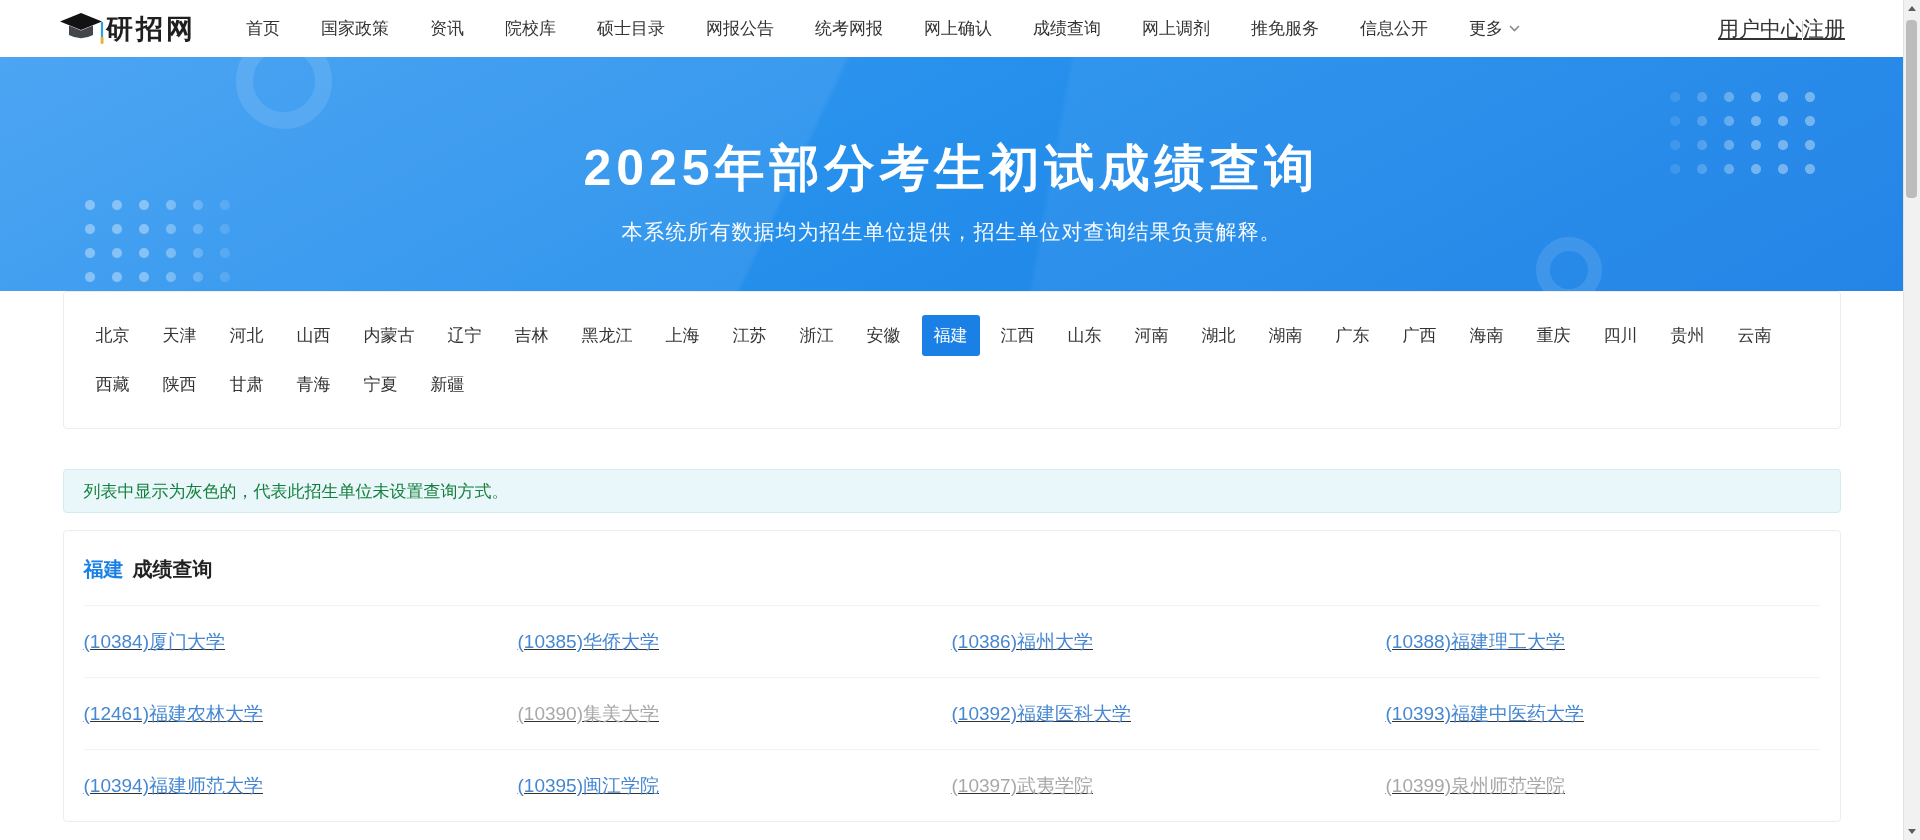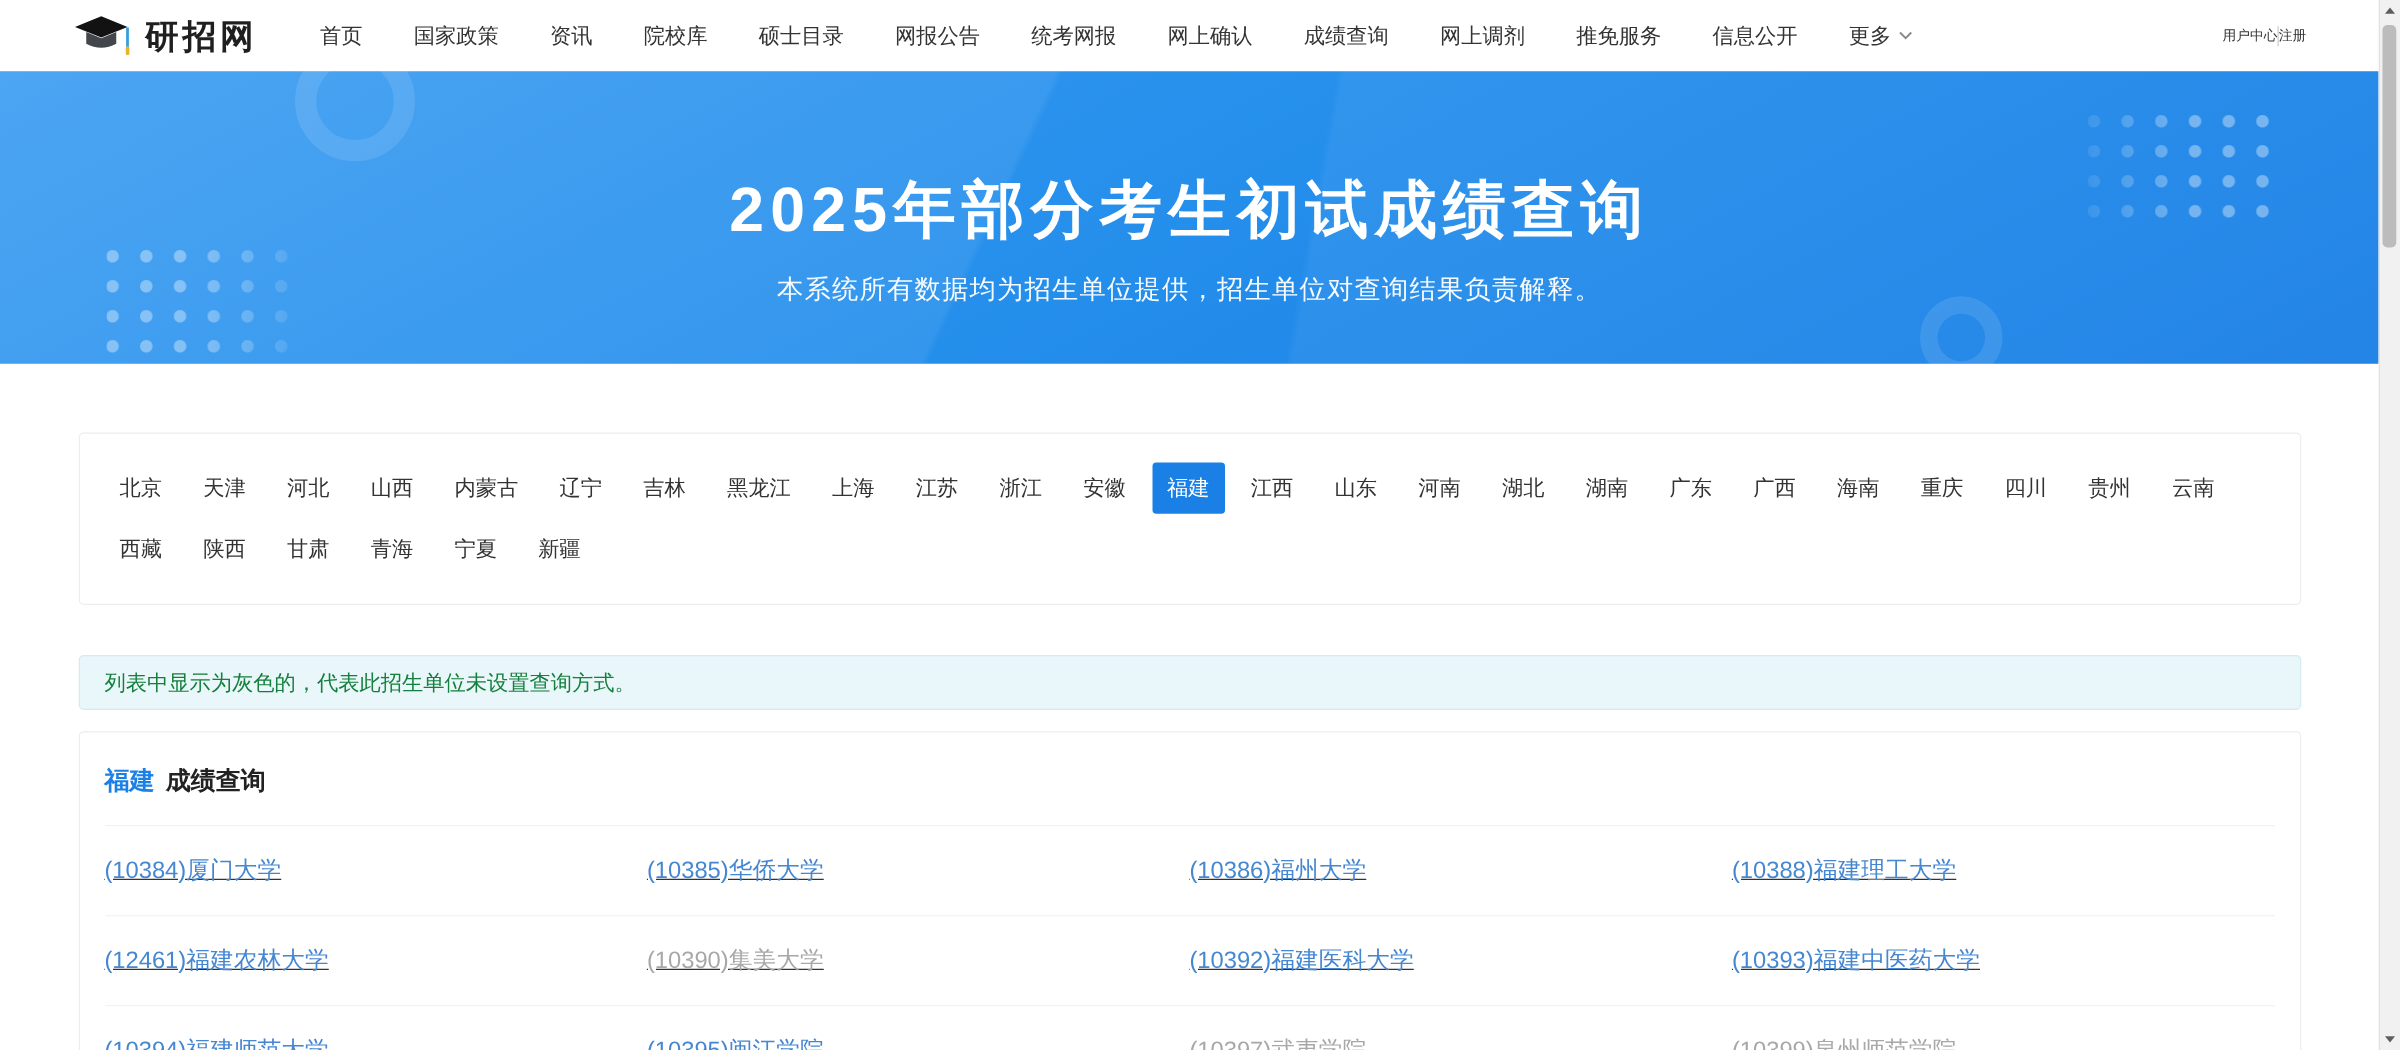--- a/index.html
+++ b/index.html
@@ -12,26 +12,26 @@
   body{
     width:1920px;height:840px;overflow:hidden;position:relative;
     background:#fff;
     font-family:"Liberation Sans","DejaVu Sans",sans-serif;
     color:#333;
   }
   .page{position:absolute;top:0;left:0;width:1903px;height:840px;overflow:hidden;background:#fff;}
 
   
   .topnav{height:57px;display:flex;align-items:center;padding:0 58px 0 60px;background:#fff;}
-  .logo{display:flex;align-items:flex-start;gap:10px;cursor:pointer;}
+  .logo{display:flex;align-items:flex-start;cursor:pointer;}
   .logo-text{font-size:27px;font-weight:700;color:#1f1f1f;letter-spacing:3px;}
   .nav-menu{display:flex;align-items:center;gap:41px;margin-left:50px;font-size:17px;}
   .nav-link{color:#333;text-decoration:none;cursor:pointer;white-space:nowrap;}
   .more{display:flex;align-items:center;gap:6px;text-align:right;}
-  .nav-right{margin-left:auto;display:flex;align-items:center;font-size:11px;}
+  .nav-right{margin-left:auto;display:flex;align-items:center;font-size:21px;text-decoration:underline;}
   .divider{width:1px;height:16px;background:#ccc;}
 
   
   .hero{
     position:relative;height:234px;overflow:hidden;text-align:center;padding-top:74px;
     background:linear-gradient(152deg,#3f9ef2 0%,#2690ec 45%,#187ee5 100%);
   }
   .hero::before{content:"";position:absolute;inset:0;z-index:0;
     background:linear-gradient(115deg,rgba(255,255,255,0.07) 0%,rgba(255,255,255,0.07) 42%,rgba(255,255,255,0) 42.3%);}
   .hero::after{content:"";position:absolute;inset:0;z-index:0;
@@ -47,21 +47,21 @@
   .dots-left{left:85px;top:143px;
     -webkit-mask-image:linear-gradient(to right,#000 45%,rgba(0,0,0,0.25) 100%);
             mask-image:linear-gradient(to right,#000 45%,rgba(0,0,0,0.25) 100%);}
   .dots-right{left:1670px;top:35px;
     -webkit-mask-image:linear-gradient(to left,#000 45%,rgba(0,0,0,0.25) 100%);
             mask-image:linear-gradient(to left,#000 45%,rgba(0,0,0,0.25) 100%);}
 
   
   .container{width:1778px;margin:0 auto;}
   .card{background:#fff;border:1px solid #ebedf0;border-radius:4px;}
-  .province-card{margin-top:55px;padding:23px 20px;}
+  .province-card{padding:23px 20px;}
   .province-list{display:flex;flex-wrap:wrap;column-gap:9px;row-gap:8px;}
   .tab{padding:12px 12px;font-size:17px;line-height:17px;color:#333;border-radius:3px;cursor:pointer;text-decoration:none;white-space:nowrap;}
   .tab.active{background:var(--accent);color:#fff;}
 
   .notice{margin-top:40px;height:44px;display:flex;align-items:center;padding:0 20px;
     background:#e9f6fa;border:1px solid #d4ebf2;border-radius:4px;font-size:17px;color:#15803d;}
 
   .list-card{margin-top:17px;padding:0 20px;min-height:290px;}
   .card-header{display:flex;align-items:center;gap:9px;padding:25px 0 22px;font-size:20px;font-weight:700;}
   .card-header .region{color:var(--accent);}

